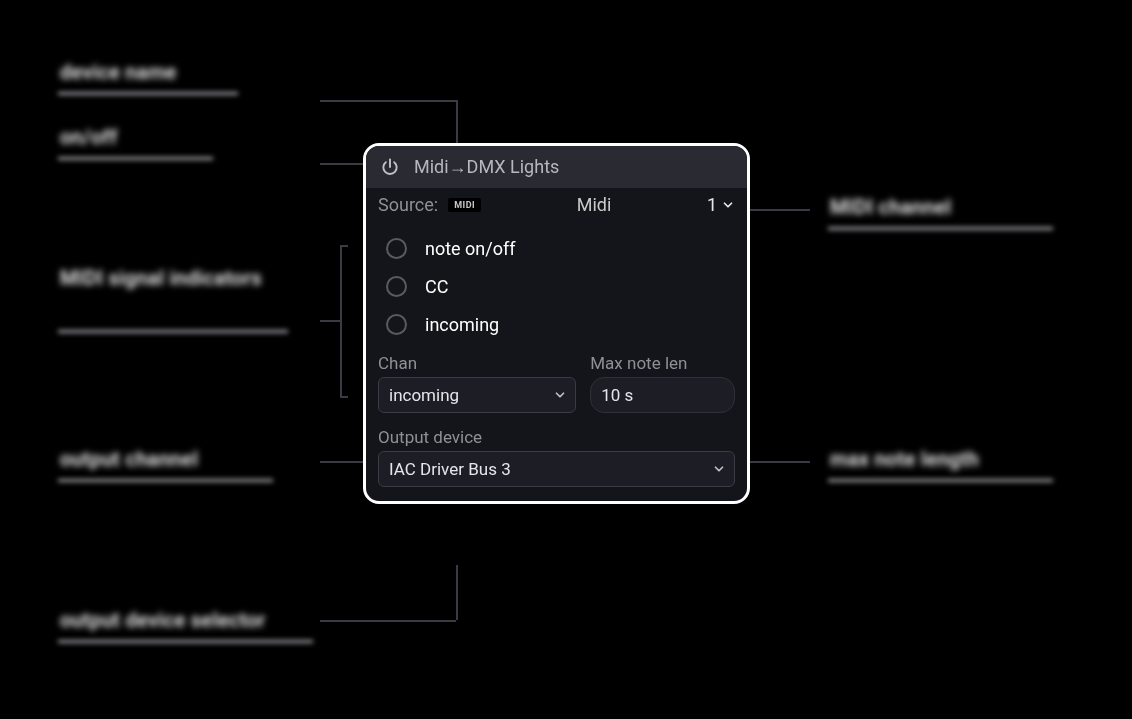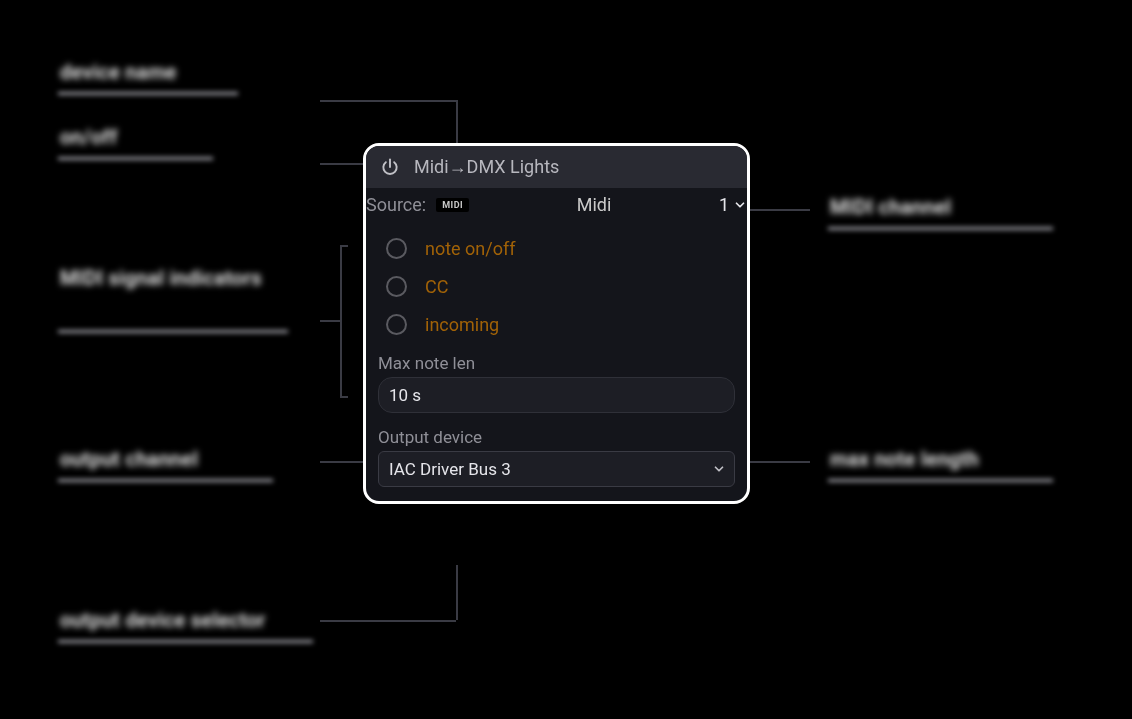--- a/index.html
+++ b/index.html
@@ -44,21 +44,21 @@
   }
   .panel-title {
     color: #b7b7be;
     font-size: 18px;
     font-weight: 400;
   }
 
   .source-row {
     display: flex;
     align-items: center;
-    padding: 6px 0;
+    padding: 6px 12px;
     gap: 10px;
   }
   .source-label {
     color: #8f8f97;
     font-size: 18px;
   }
   .badge {
     background: #000;
     color: #c9c9c9;
     font-size: 9px;
@@ -96,21 +96,21 @@
     gap: 18px;
     height: 38px;
   }
   .signal-indicator {
     width: 17px;
     height: 17px;
     border: 2px solid #5a5a60;
     border-radius: 50%;
   }
   .signal-label {
-    color: #a16207;
+    color: #ffffff;
     font-size: 18px;
   }
 
   .field-row {
     display: flex;
     gap: 14px;
     padding: 4px 12px 10px 12px;
   }
   .field {
     display: flex;
@@ -226,20 +226,31 @@
       <span class="signal-indicator"></span>
       <span class="signal-label">CC</span>
     </div>
     <div class="signal-row">
       <span class="signal-indicator"></span>
       <span class="signal-label">incoming</span>
     </div>
   </div>
 
   <div class="field-row">
+    <div class="field field-chan">
+      <span class="field-label">Chan</span>
+      <div class="select">
+        <span>incoming</span>
+        <span class="chevron-down">
+          <svg viewBox="0 0 24 24" width="14" height="14" fill="none" stroke="currentColor" stroke-width="3" stroke-linecap="round" stroke-linejoin="round">
+              <polyline points="6 9 12 15 18 9"></polyline>
+            </svg>
+        </span>
+      </div>
+    </div>
     <div class="field field-max">
       <span class="field-label">Max note len</span>
       <div class="textbox">
         <span>10 s</span>
       </div>
     </div>
   </div>
 
   <div class="field-row last">
     <div class="field field-full">

